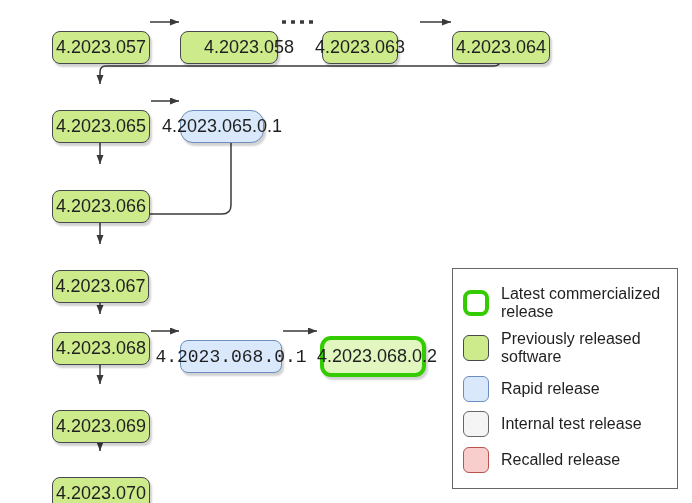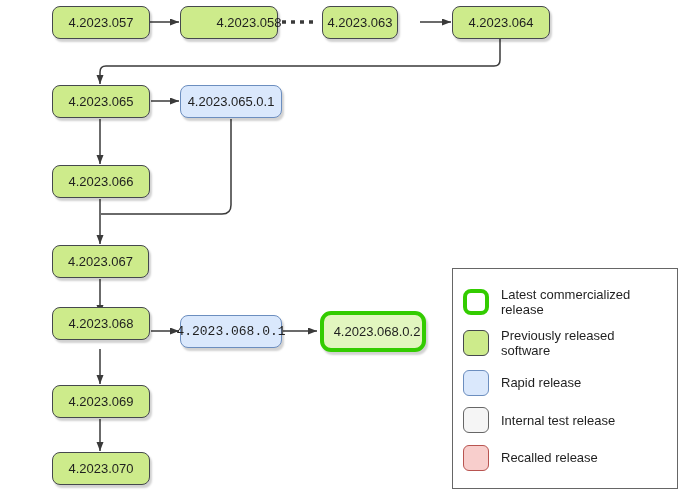--- a/index.html
+++ b/index.html
@@ -10,25 +10,26 @@
     font-family:"Liberation Sans", sans-serif;
     overflow:hidden;
   }
   #edges{position:absolute;left:0;top:0;width:692px;height:503px;pointer-events:none;}
 
   .node{
     position:absolute;
     height:33px;
     box-sizing:border-box;
     display:flex;align-items:center;justify-content:center;
-    font-size:13px;color:#1f1f1f;
+    font-size:18px;color:#1f1f1f;
     border:1px solid #45484d;
     border-radius:8px;
     box-shadow:2px 3px 2px rgba(0,0,0,0.18);
     white-space:nowrap;
+    margin-top:25px;
   }
   .node.released{background:#cdeb8b;}
   .node.rapid{background:#dae8fc;border-color:#6c8ebf;}
   .node.latest{
     background:#e2f6bf;
     border:4px solid #33cc00;
     border-radius:11px;
     height:41px;
     padding-left:8px;
   }
@@ -44,21 +45,21 @@
   .swatch{
     width:26px;height:26px;flex:0 0 26px;
     box-sizing:border-box;border-radius:6px;
     border:1.5px solid #45484d;
   }
   .sw-latest{background:#ffffff;border:4px solid #33cc00;border-radius:8px;}
   .sw-released{background:#cdeb8b;}
   .sw-rapid{background:#dae8fc;border-color:#6c8ebf;}
   .sw-internal{background:#f5f5f5;border-color:#666666;}
   .sw-recalled{background:#f8cecc;border-color:#b85450;}
-  .legend-label{font-size:13px;color:#1f1f1f;}
+  .legend-label{font-size:16px;color:#1f1f1f;}
 </style>
 </head>
 <body>
 
 <div id="canvas">
 
   <svg id="edges" viewBox="0 0 692 503" xmlns="http://www.w3.org/2000/svg">
     <defs>
       <marker id="arrow" markerUnits="userSpaceOnUse" markerWidth="10" markerHeight="8" refX="9" refY="3.5" orient="auto">
         <path d="M0,0 L9,3.5 L0,7 Z" fill="#3a3a3a"></path>
@@ -80,21 +81,21 @@
       <path d="M100 419 V451" marker-end="url(#arrow)"></path>
     </g>
   </svg>
 
   <div class="node released" style="left:52px;top:6px;width:98px;">4.2023.057</div>
   <div class="node released" style="left:180px;top:6px;width:98px;padding-left:40px;">4.2023.058</div>
   <div class="node released" style="left:322px;top:6px;width:76px;">4.2023.063</div>
   <div class="node released" style="left:452px;top:6px;width:98px;">4.2023.064</div>
 
   <div class="node released" style="left:52px;top:85px;width:98px;">4.2023.065</div>
-  <div class="node rapid" style="left:180px;top:85px;width:102px;">4.2023.065.0.1</div>
+  <div class="node rapid" style="left:180px;top:85px;width:84px;border-radius:13px;">4.2023.065.0.1</div>
   <div class="node released" style="left:52px;top:165px;width:98px;">4.2023.066</div>
   <div class="node released" style="left:52px;top:245px;width:97px;">4.2023.067</div>
   <div class="node released" style="left:52px;top:307px;width:98px;">4.2023.068</div>
   <div class="node rapid" style="left:180px;top:315px;width:102px;font-family:Liberation Mono, monospace;">4.2023.068.0.1</div>
   <div class="node latest" style="left:320px;top:311px;width:106px;">4.2023.068.0.2</div>
   <div class="node released" style="left:52px;top:385px;width:98px;">4.2023.069</div>
   <div class="node released" style="left:52px;top:452px;width:98px;">4.2023.070</div>
 
   <div class="legend">
     <div class="legend-item">

